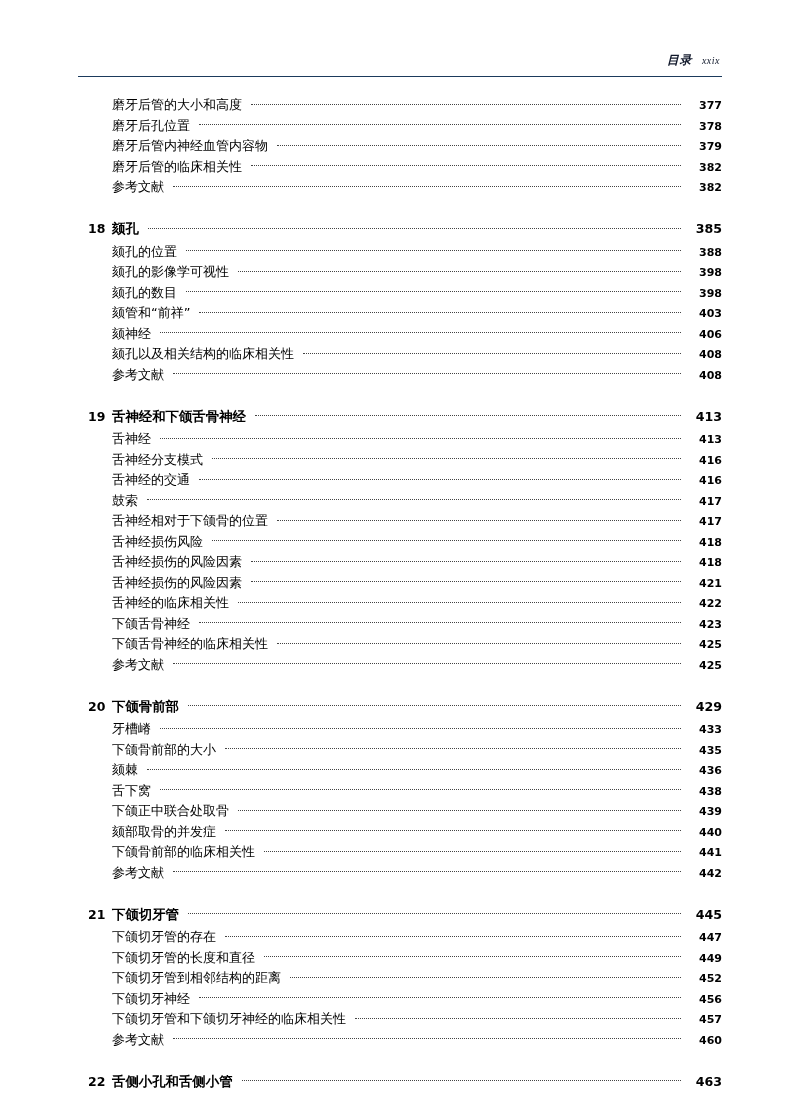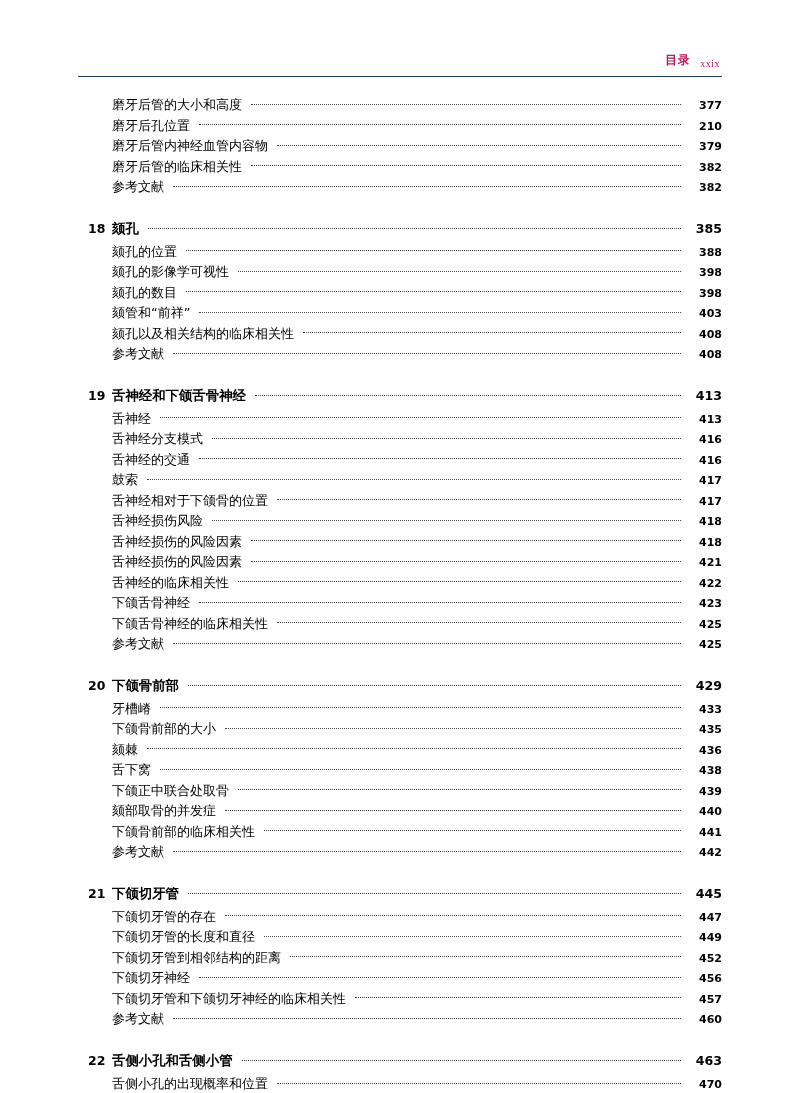--- a/index.html
+++ b/index.html
@@ -16,25 +16,26 @@
   .page {
     position: relative;
     width: 800px;
     height: 1093px;
     box-sizing: border-box;
     padding: 52px 78px 40px 78px;
   }
   .header {
     display: flex;
     justify-content: flex-end;
-    align-items: flex-end;
+    align-items: center;
     font-size: 12.5px;
-    color: #be185d;
+    color: #0f172a;
     letter-spacing: 0.5px;
     padding-right: 2px;
+    font-style: italic;
   }
   .header .hdr-title {
     font-family: "DejaVu Sans", "Liberation Sans", sans-serif;
     font-size: 12px;
     font-weight: bold;
     margin-right: 10px;
   }
   .header .hdr-page {
     font-family: "Liberation Serif", serif;
     font-size: 10px;
@@ -128,21 +129,21 @@
       <div class="row sub">
         <div class="indent"></div>
         <div class="label">磨牙后管的大小和高度</div>
         <div class="dots"></div>
         <div class="pg">377</div>
       </div>
       <div class="row sub">
         <div class="indent"></div>
         <div class="label">磨牙后孔位置</div>
         <div class="dots"></div>
-        <div class="pg">210</div>
+        <div class="pg">378</div>
       </div>
       <div class="row sub">
         <div class="indent"></div>
         <div class="label">磨牙后管内神经血管内容物</div>
         <div class="dots"></div>
         <div class="pg">379</div>
       </div>
       <div class="row sub">
         <div class="indent"></div>
         <div class="label">磨牙后管的临床相关性</div>
@@ -180,20 +181,26 @@
         <div class="pg">398</div>
       </div>
       <div class="row sub">
         <div class="indent"></div>
         <div class="label">颏管和“前祥”</div>
         <div class="dots"></div>
         <div class="pg">403</div>
       </div>
       <div class="row sub">
         <div class="indent"></div>
+        <div class="label">颏神经</div>
+        <div class="dots"></div>
+        <div class="pg">406</div>
+      </div>
+      <div class="row sub">
+        <div class="indent"></div>
         <div class="label">颏孔以及相关结构的临床相关性</div>
         <div class="dots"></div>
         <div class="pg">408</div>
       </div>
       <div class="row sub">
         <div class="indent"></div>
         <div class="label">参考文献</div>
         <div class="dots"></div>
         <div class="pg">408</div>
       </div>

